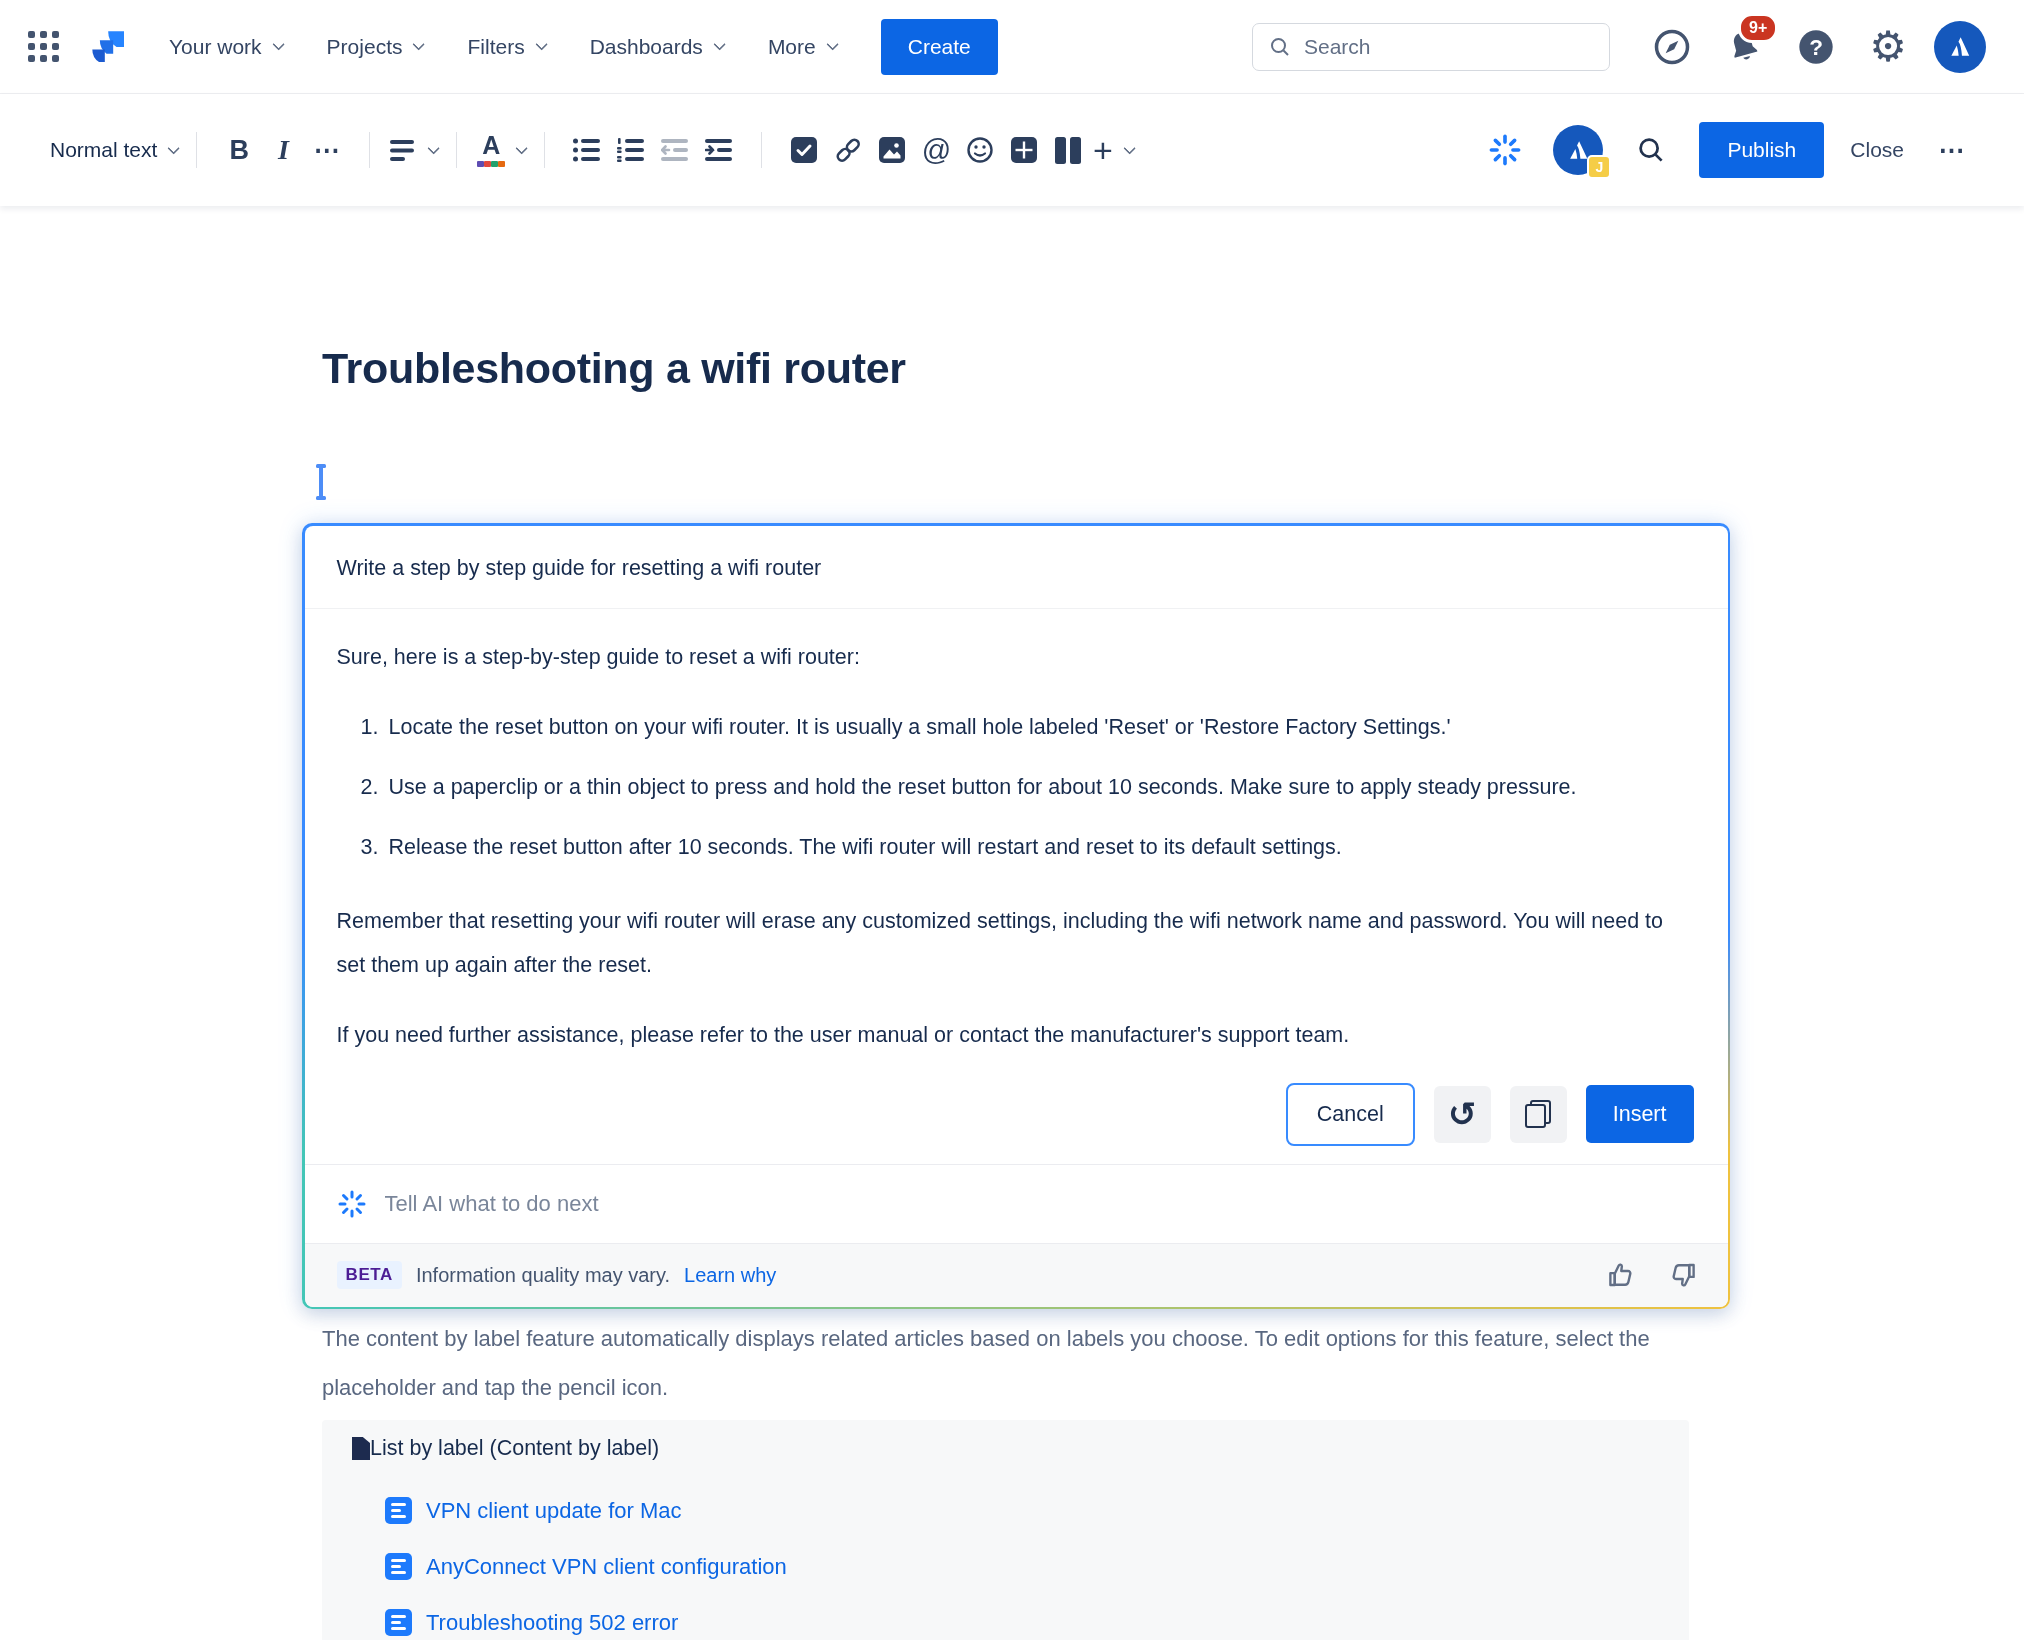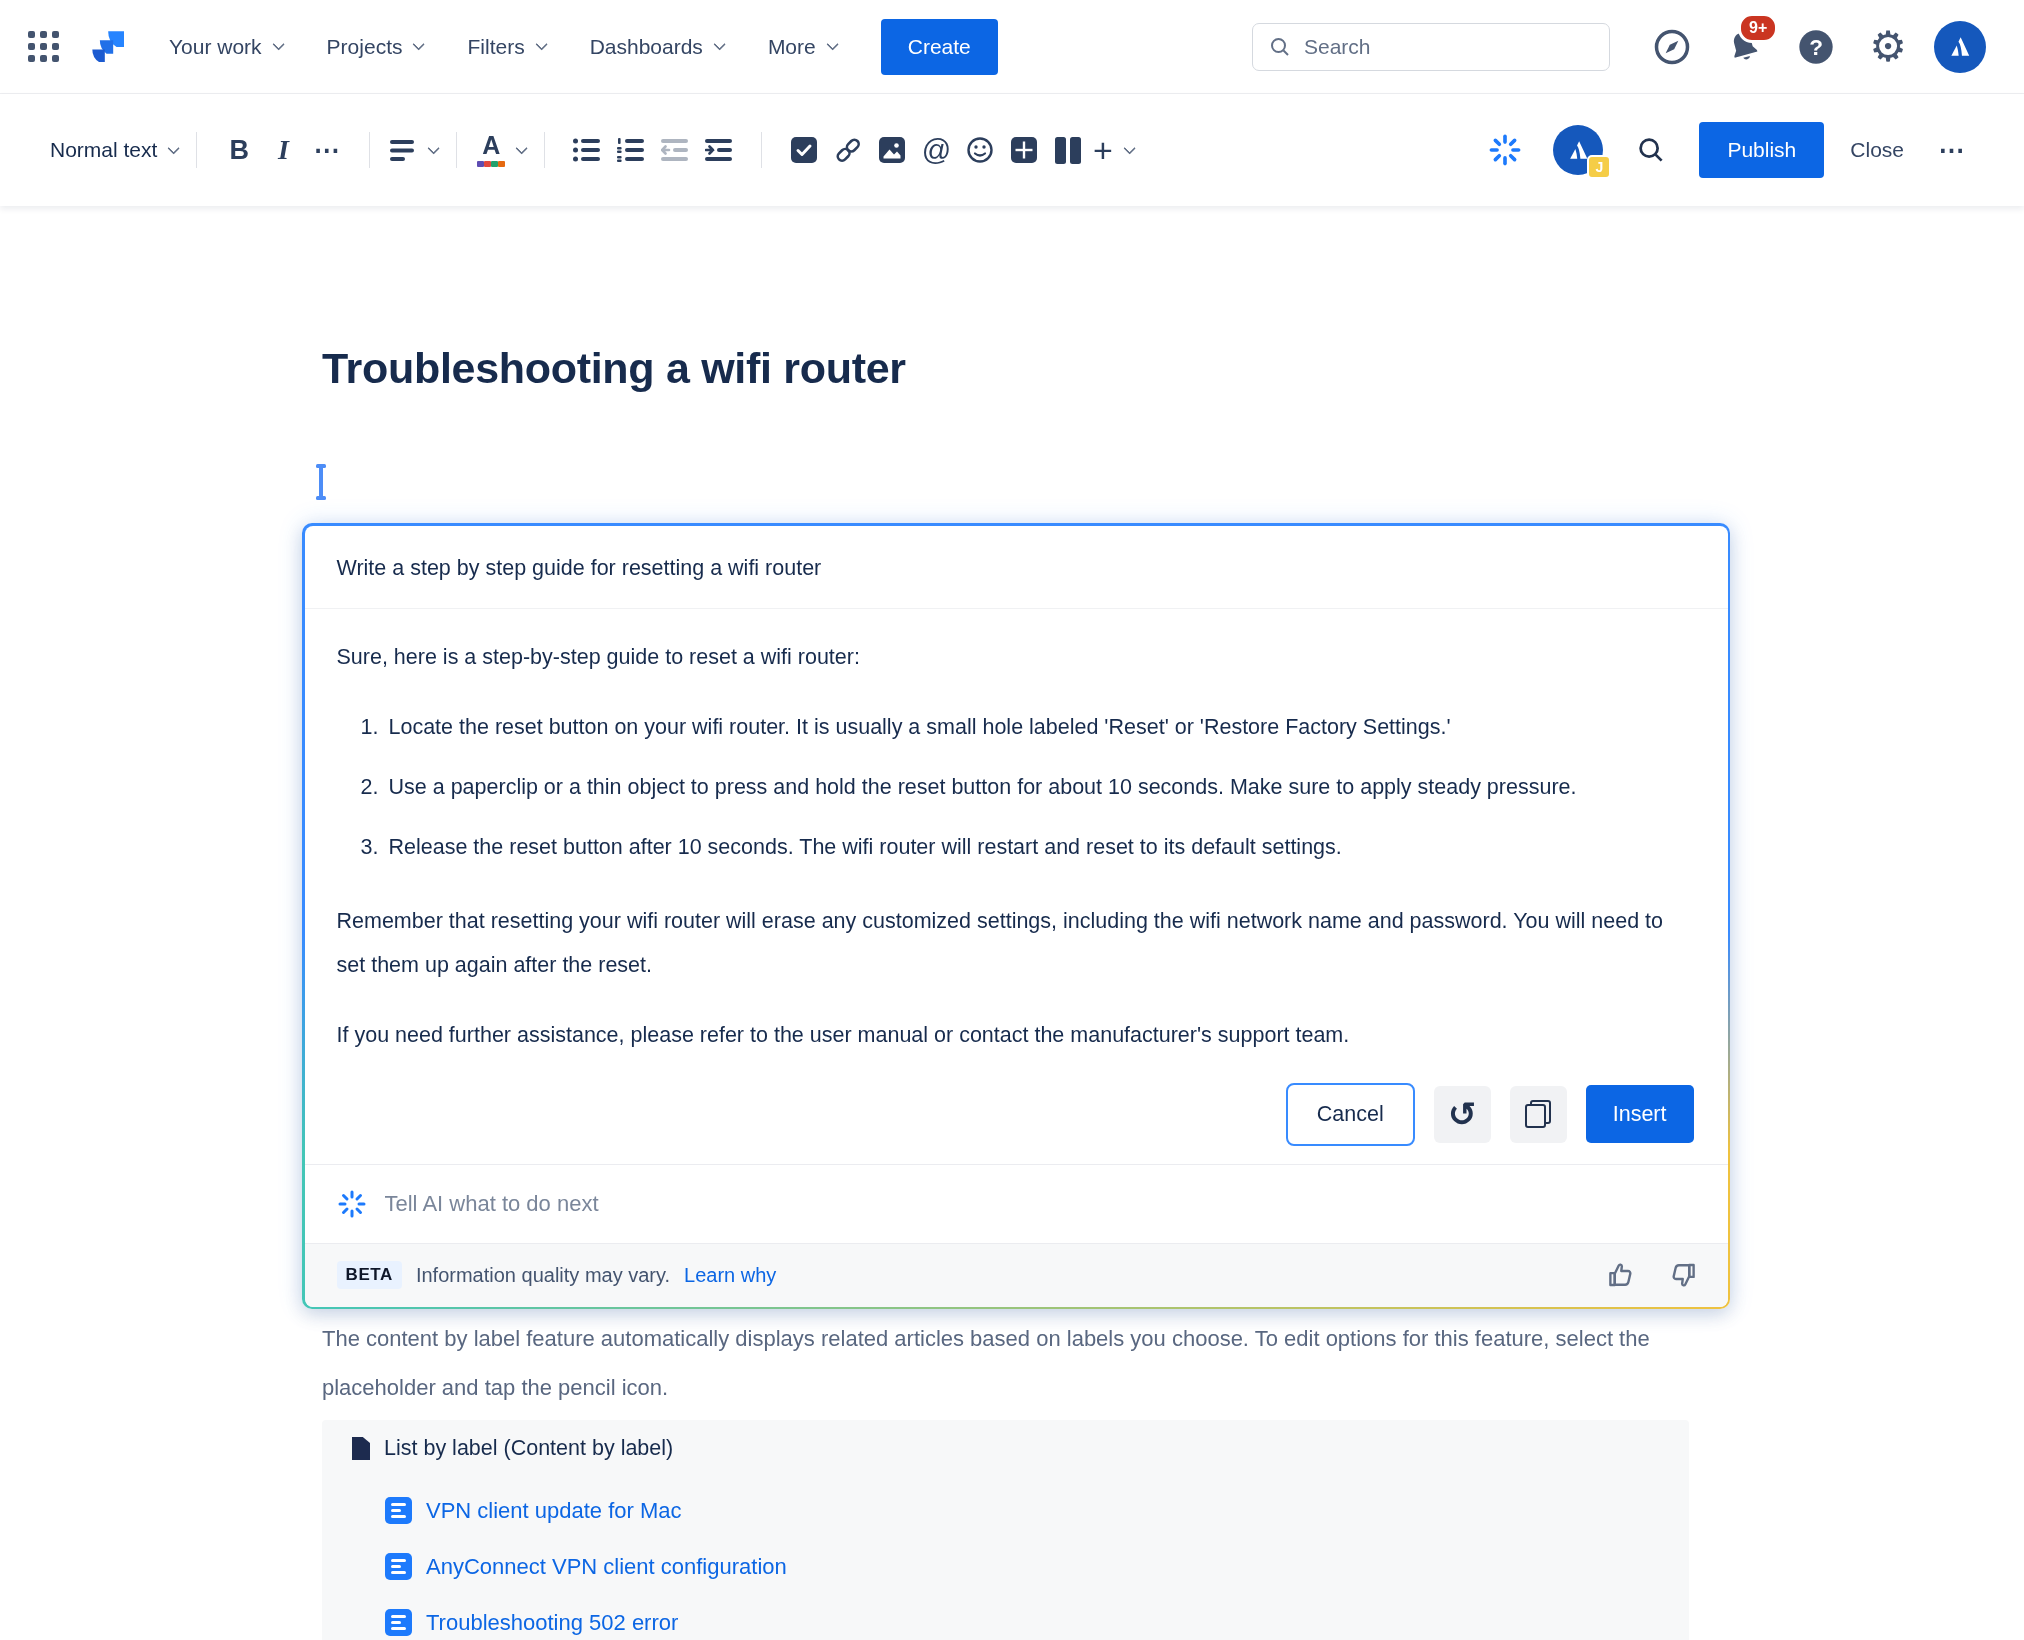--- a/index.html
+++ b/index.html
@@ -97,33 +97,33 @@
   .copy-icon::after { content:""; position:absolute; left:0; bottom:0; width:17px; height:20px;
     border:2.6px solid #22324E; border-radius:3px; background:#F1F2F4; }
   .insert-btn { background:#0C66E4; color:#fff; border:none; border-radius:5px;
     font-size:21.5px; font-weight:500; height:58px; padding:0 27px; cursor:pointer;
     font-family:"Liberation Sans", sans-serif; }
   .ai-followup { border-top:1px solid #EBECF0; height:80px; display:flex; align-items:center;
     gap:18px; padding:0 32px; cursor:text; }
   .followup-placeholder { font-size:22px; color:#7A869A; }
   .ai-footer { border-top:1px solid #EBECF0; background:#F7F8F9; height:64px;
     display:flex; align-items:center; gap:14px; padding:0 24px 0 32px; border-radius:0 0 8px 8px; }
-  .beta-badge { background:#E9F2FF; color:#0f172a; font-size:17px; font-weight:700;
+  .beta-badge { background:#E9F2FF; color:#4c1d95; font-size:17px; font-weight:700;
     letter-spacing:.6px; padding:4px 9px; border-radius:4px; }
   .footer-text { font-size:20px; color:#44546F; }
   .footer-link { font-size:20px; color:#0C66E4; cursor:pointer; }
   .footer-thumbs { margin-left:auto; display:flex; gap:32px; padding-right:6px; }
   .thumb-btn { cursor:pointer; color:#626F86; display:flex; }
 
   
   .body-paragraph { position:absolute; left:322px; top:1108px; width:1335px;
     font-size:22px; line-height:49px; color:#596780; }
   .label-panel { position:absolute; left:322px; top:1214px; width:1367px; height:360px;
     background:#F7F8F9; border-radius:4px; padding:16px 30px 0 30px; }
-  .label-header { display:flex; align-items:center; gap:14px; font-size:21.5px; color:#172B4D; }
+  .label-header { display:flex; align-items:center; font-size:21.5px; color:#172B4D; }
   .page-icon { width:18px; height:23px; background:#1D2B4F;
     clip-path:polygon(0 0, 60% 0, 100% 26%, 100% 100%, 0 100%); flex:none; }
   .label-links { margin-top:36px; margin-left:33px; display:flex; flex-direction:column; gap:29px; }
   .label-link { display:flex; align-items:center; gap:14px; cursor:pointer; }
   .doc-icon { width:27px; height:27px; border-radius:5px; background:#1D7AFC; position:relative; flex:none; }
   .doc-icon i { position:absolute; left:6px; height:3px; border-radius:1.5px; background:#fff; }
   .doc-icon i:nth-child(1){ top:6px; width:15px; }
   .doc-icon i:nth-child(2){ top:12px; width:10px; }
   .doc-icon i:nth-child(3){ top:18px; width:15px; }
   .label-link span { font-size:22px; color:#0C66E4; }

